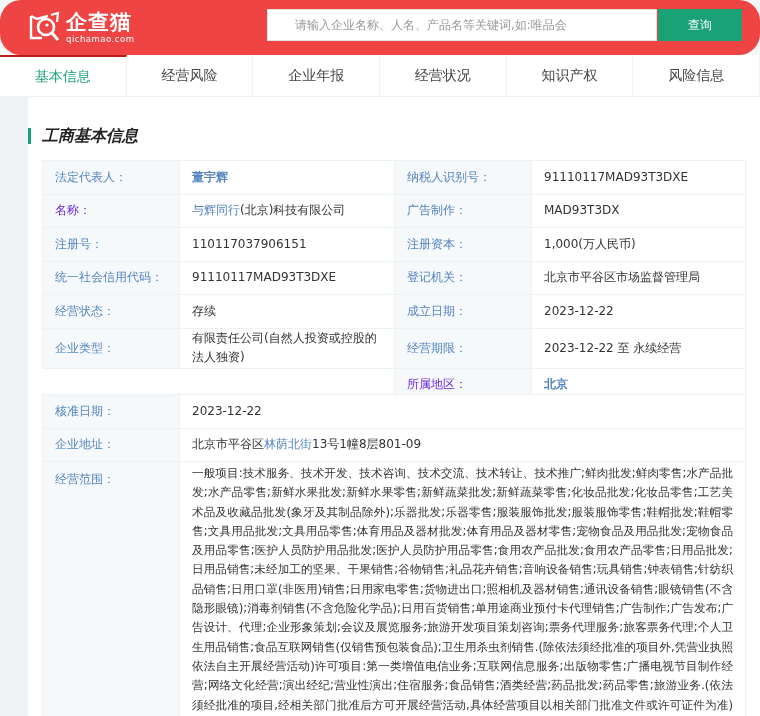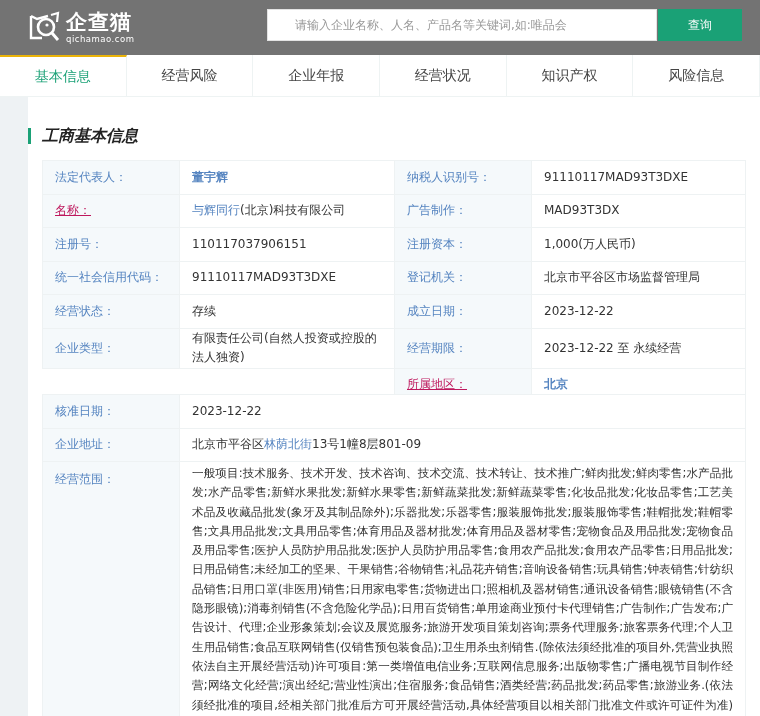--- a/index.html
+++ b/index.html
@@ -1,38 +1,38 @@
 <!DOCTYPE html>
 <html><head>
 <meta charset="utf-8">
 <style>
   * { box-sizing: border-box; margin: 0; padding: 0; }
   html, body { width: 760px; height: 716px; overflow: hidden; background: #f4f7f8; font-family: "DejaVu Sans", "Liberation Sans", sans-serif; color: #333; }
-  .header { position: absolute; left: 0; top: 0; width: 760px; height: 55px; background: #737373; }
+  .header { position: absolute; left: 0; top: 0; width: 760px; height: 55px; background: #ef4444; border-radius: 21px; }
   .logo { position: absolute; left: 28px; top: 6px; width: 120px; height: 42px; display: flex; align-items: center; }
   .logo svg { width: 34px; height: 34px; }
   .logo-text { margin-left: 4px; color: #fff; }
   .logo-cn { font-size: 21px; font-weight: bold; letter-spacing: 1px; line-height: 24px; }
   .logo-en { font-size: 8.5px; line-height: 10px; letter-spacing: 0.5px; }
   .search-box { position: absolute; left: 267px; top: 9px; width: 390px; height: 32px; background: #fff; border: 1px solid #e3e3e3; display: flex; align-items: center; padding-left: 27px; }
   .search-box input { border: none; outline: none; width: 100%; font-size: 12px; color: #999; background: transparent; font-family: "DejaVu Sans", sans-serif; }
   .search-box input::placeholder { color: #999; }
   .search-btn { position: absolute; left: 658px; top: 9px; width: 84px; height: 32px; background: #1aa176; color: #fff; font-size: 12px; display: flex; align-items: center; justify-content: center; cursor: pointer; }
   .nav { position: absolute; left: 0; top: 55px; width: 760px; height: 42px; background: #fff; display: flex; border-bottom: 1px solid #eef3f3; }
   .nav-item { width: 127px; height: 42px; display: flex; align-items: center; justify-content: center; font-size: 14px; color: #444; border-right: 1px solid #eef3f3; cursor: pointer; }
-  .nav-item.active { color: #1aa176; border-top: 2px solid #eab308; }
+  .nav-item.active { color: #1aa176; border-top: 2px solid #b91c1c; }
   .leftstrip { position: absolute; left: 0; top: 97px; width: 28px; height: 619px; background: #eef2f4; }
   .main { position: absolute; left: 28px; top: 97px; width: 732px; height: 619px; background: #fff; }
   .section-title { position: absolute; left: 0; top: 30px; height: 18px; display: flex; align-items: center; }
   .section-bar { width: 3px; height: 16px; background: #1aa176; margin-right: 11px; }
   .section-text { font-size: 16px; font-weight: bold; color: #222; font-style: italic; }
   table { position: absolute; left: 14px; border-collapse: collapse; font-size: 12px; padding-left: 39px; }
   td { border: 1px solid #eef2f3; height: 33.5px; padding: 0 12px; vertical-align: middle; line-height: 19px; }
   td.lbl { background: #f5f9fb; color: #5584c0; width: 137px; }
-  td.lbl.plain { color: #be185d; text-decoration: underline; }
+  td.lbl.plain { color: #6d28d9; }
   td.val { color: #333; background: #fff; }
   td.lnk { color: #5584c0; font-weight: bold; }
   .lnk { color: #5584c0; cursor: pointer; }
   td.empty { border-left: none; border-right: none; border-bottom: none; background:#fff;}
   .scope td.val { line-height: 19.3px; padding-top: 2px; padding-bottom: 2px; }
 </style>
 </head>
 <body>
 
 <div class="header">

